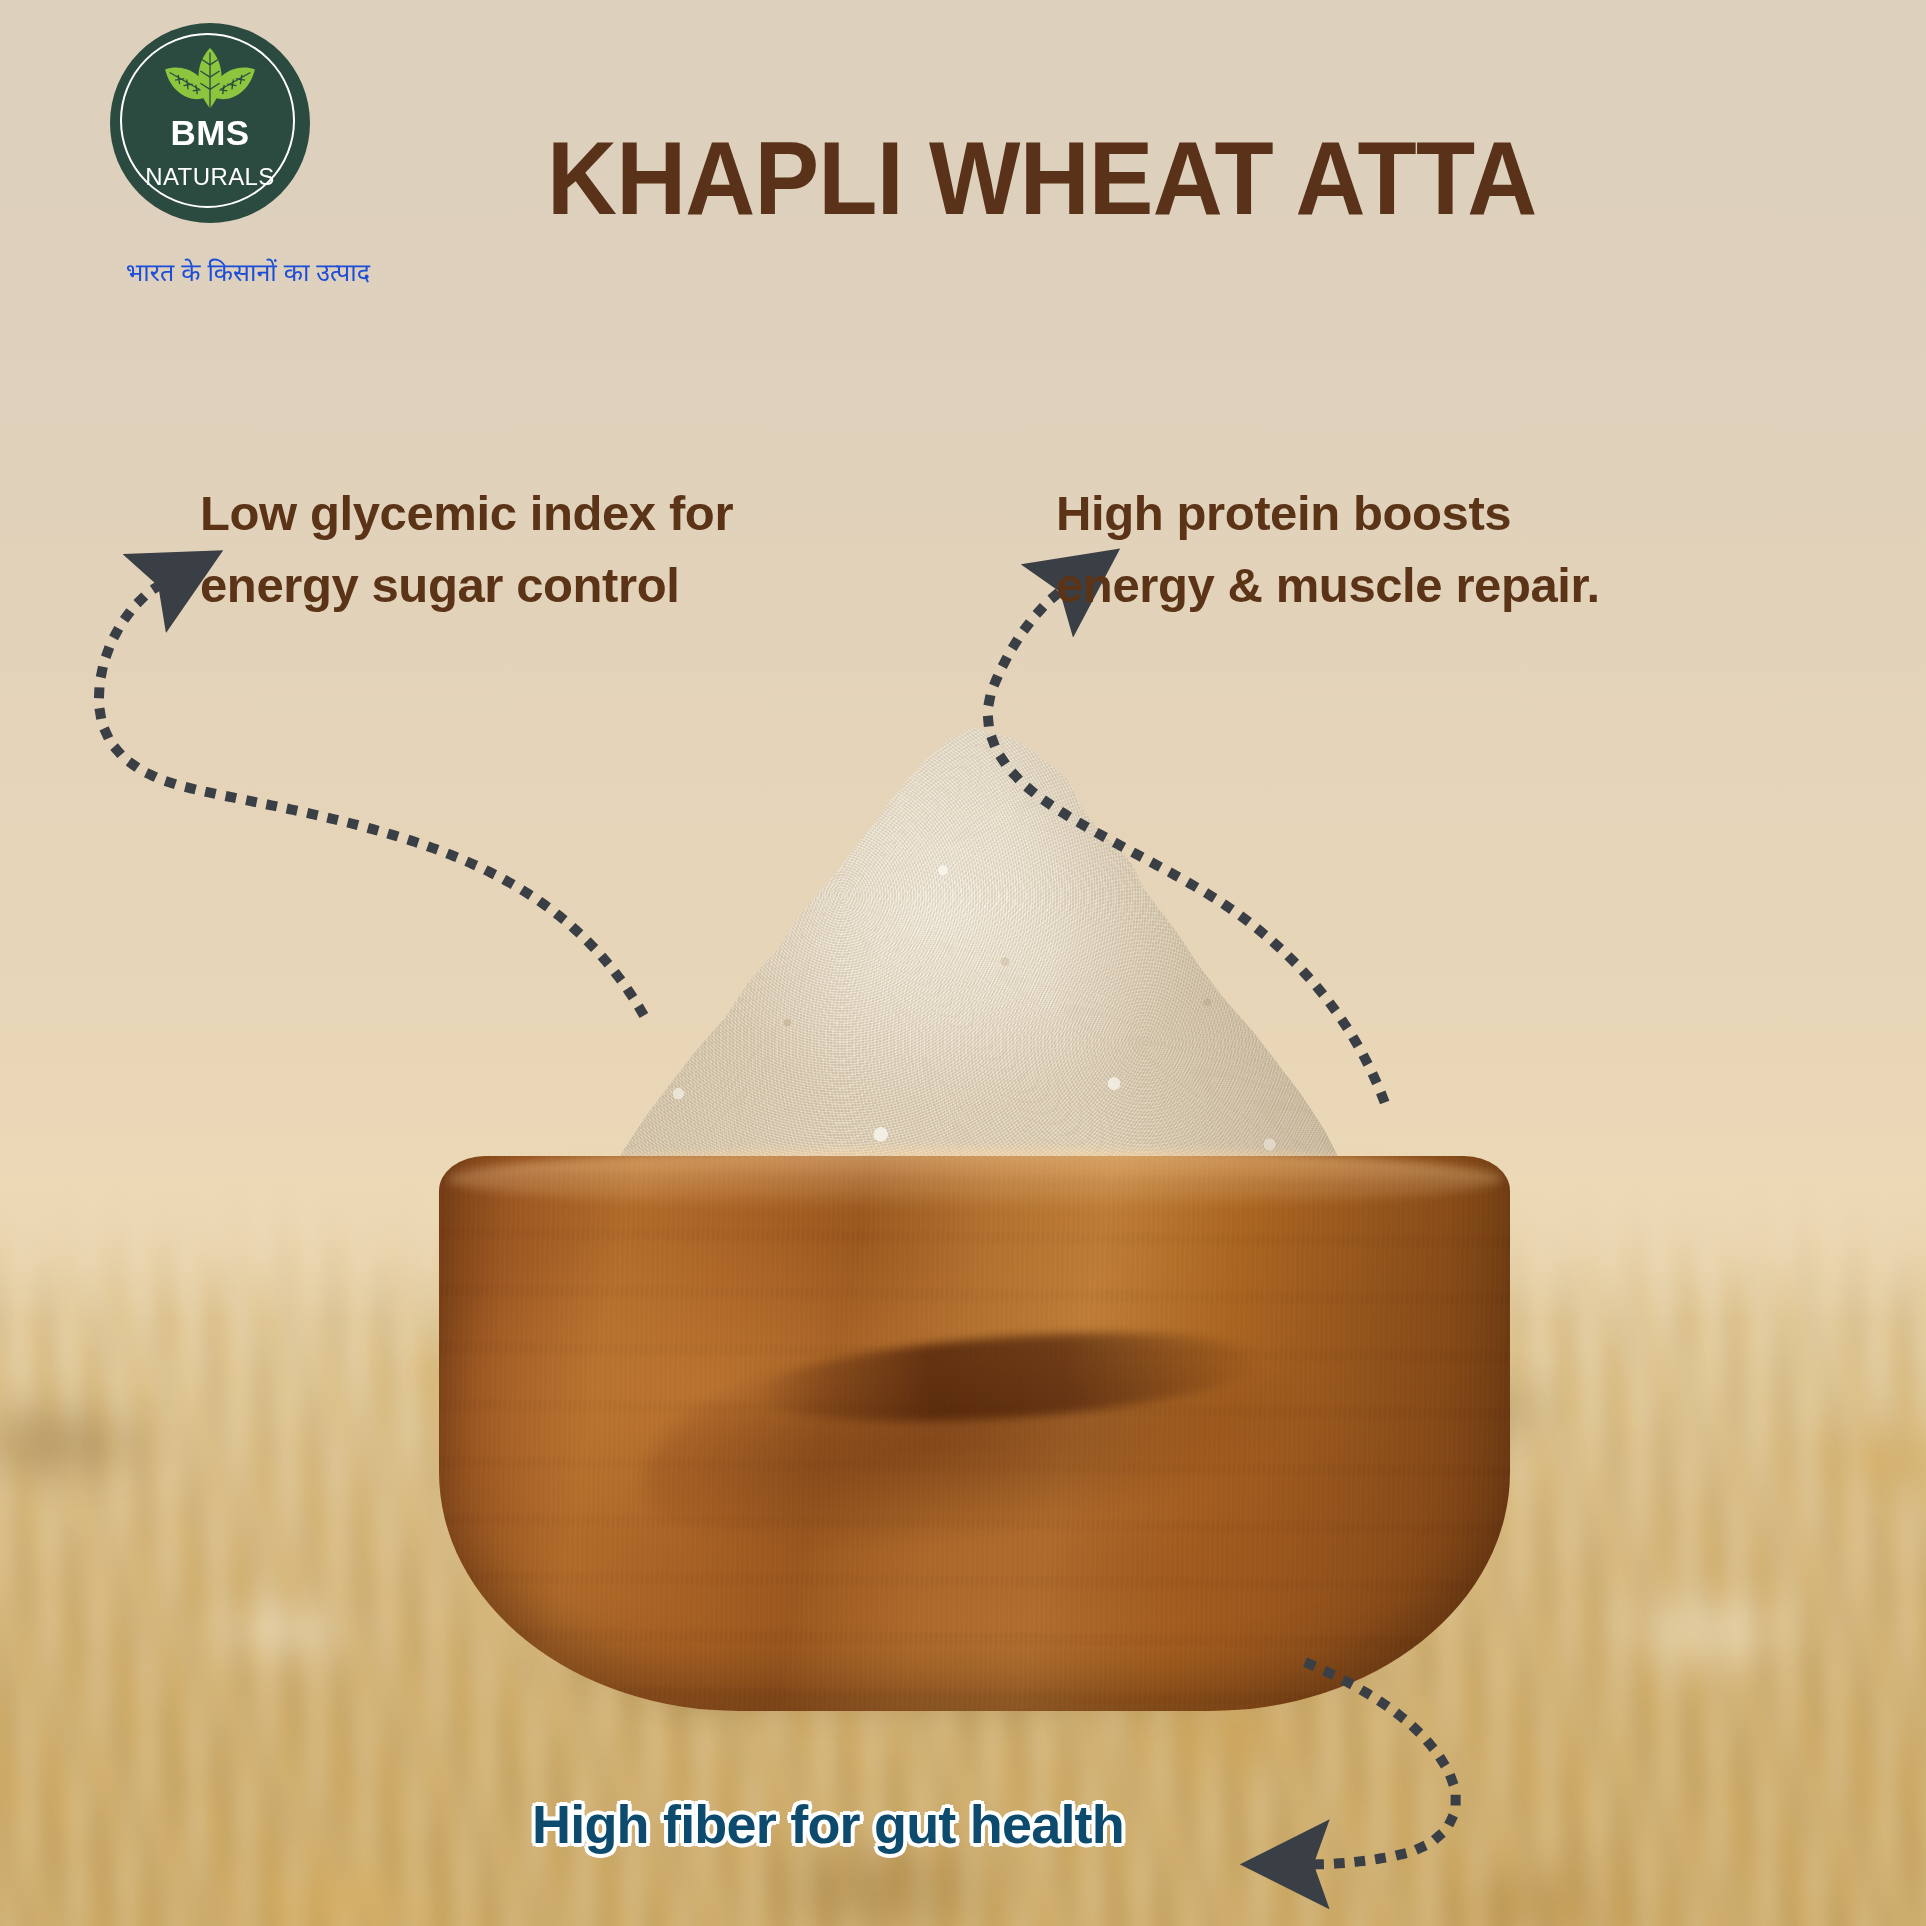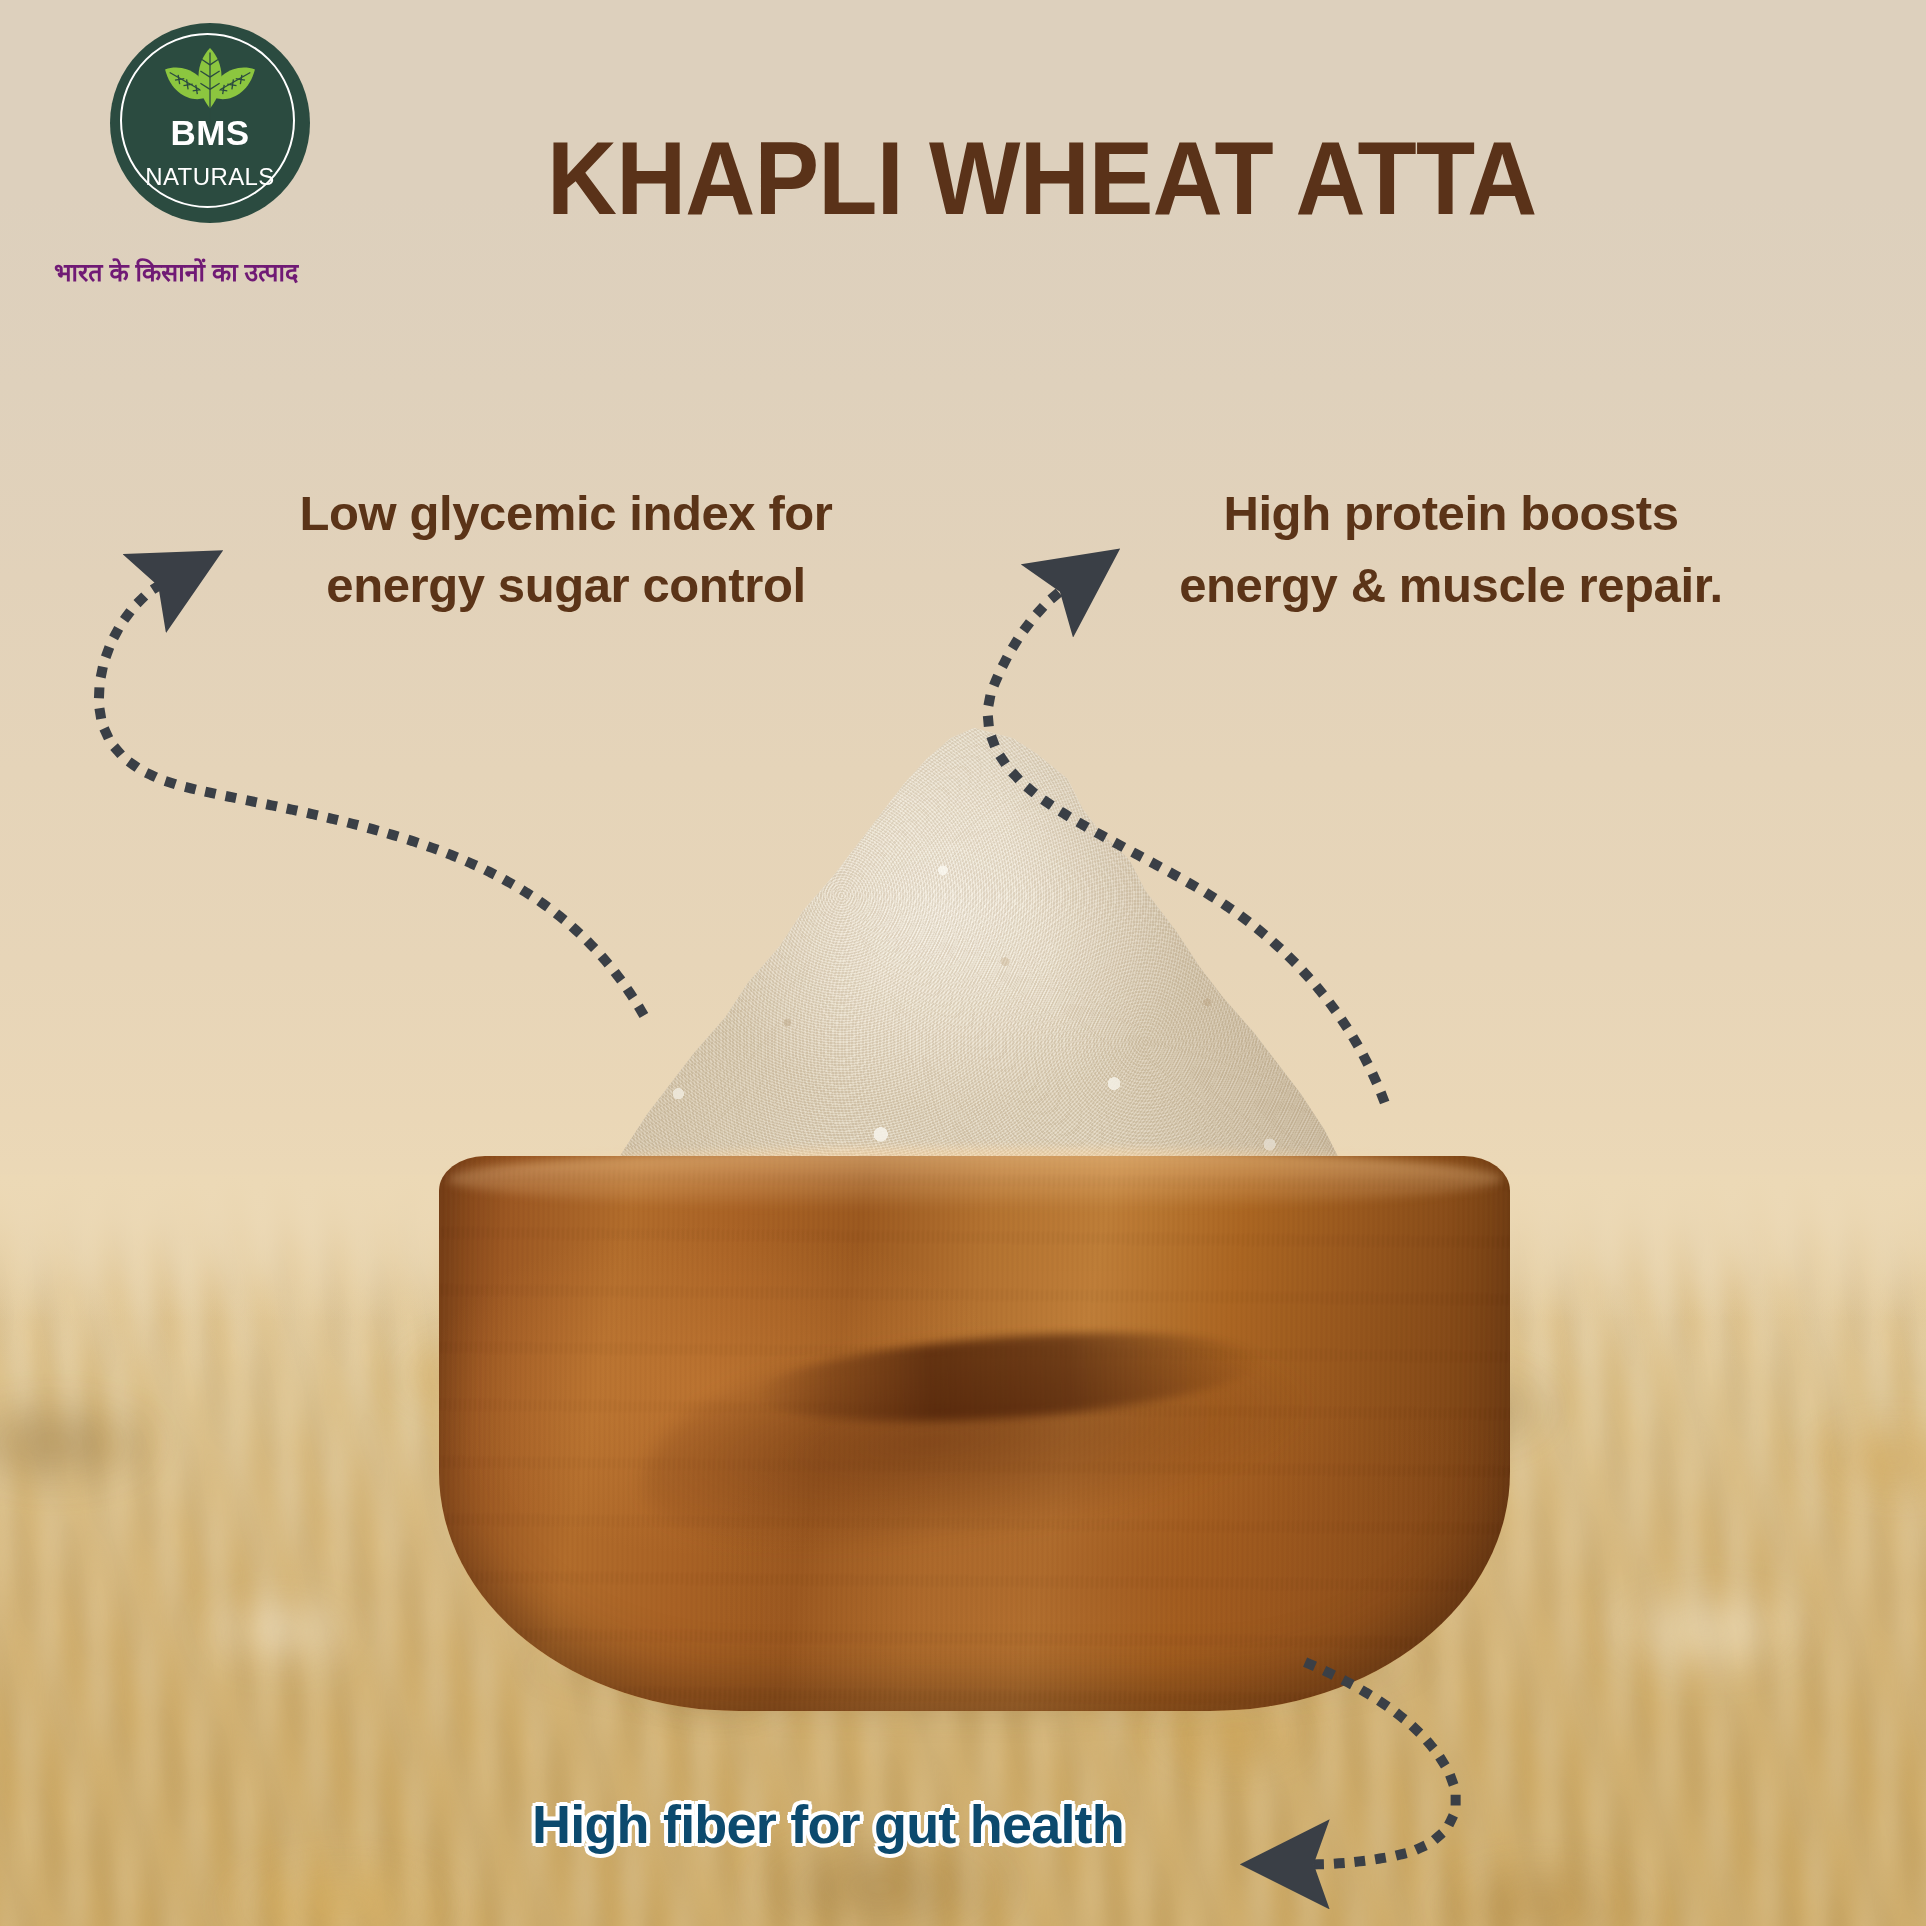--- a/index.html
+++ b/index.html
@@ -160,24 +160,24 @@
     font-size: 24px;
     font-weight: 400;
     letter-spacing: 0.4px;
     line-height: 1;
     font-family: "Liberation Sans", sans-serif;
   }
   .logo-tagline {
     position: absolute;
     left: 54px; top: 254px;
     width: 316px;
-    text-align: left;
-    color: #701a75;
+    text-align: right;
+    color: #1d4ed8;
     font-size: 25px;
-    font-weight: 700;
+    font-weight: 400;
     font-family: "Liberation Sans", sans-serif;
     white-space: nowrap;
   }
 
   
   .title {
     position: absolute;
     left: 547px; top: 127px;
     width: 1329px;
     color: #5a3219;
@@ -193,21 +193,20 @@
 
   
   .callout {
     position: absolute;
     color: #5b3418;
     font-size: 49px;
     font-weight: 700;
     line-height: 1.46;
     font-family: "Liberation Sans", sans-serif;
     letter-spacing: -0.4px;
-    text-align: center;
   }
   .callout-left {
     left: 200px; top: 478px;
     width: 732px;
   }
   .callout-right {
     left: 1056px; top: 478px;
     width: 790px;
   }
   .callout .line { display: block; white-space: nowrap; }

